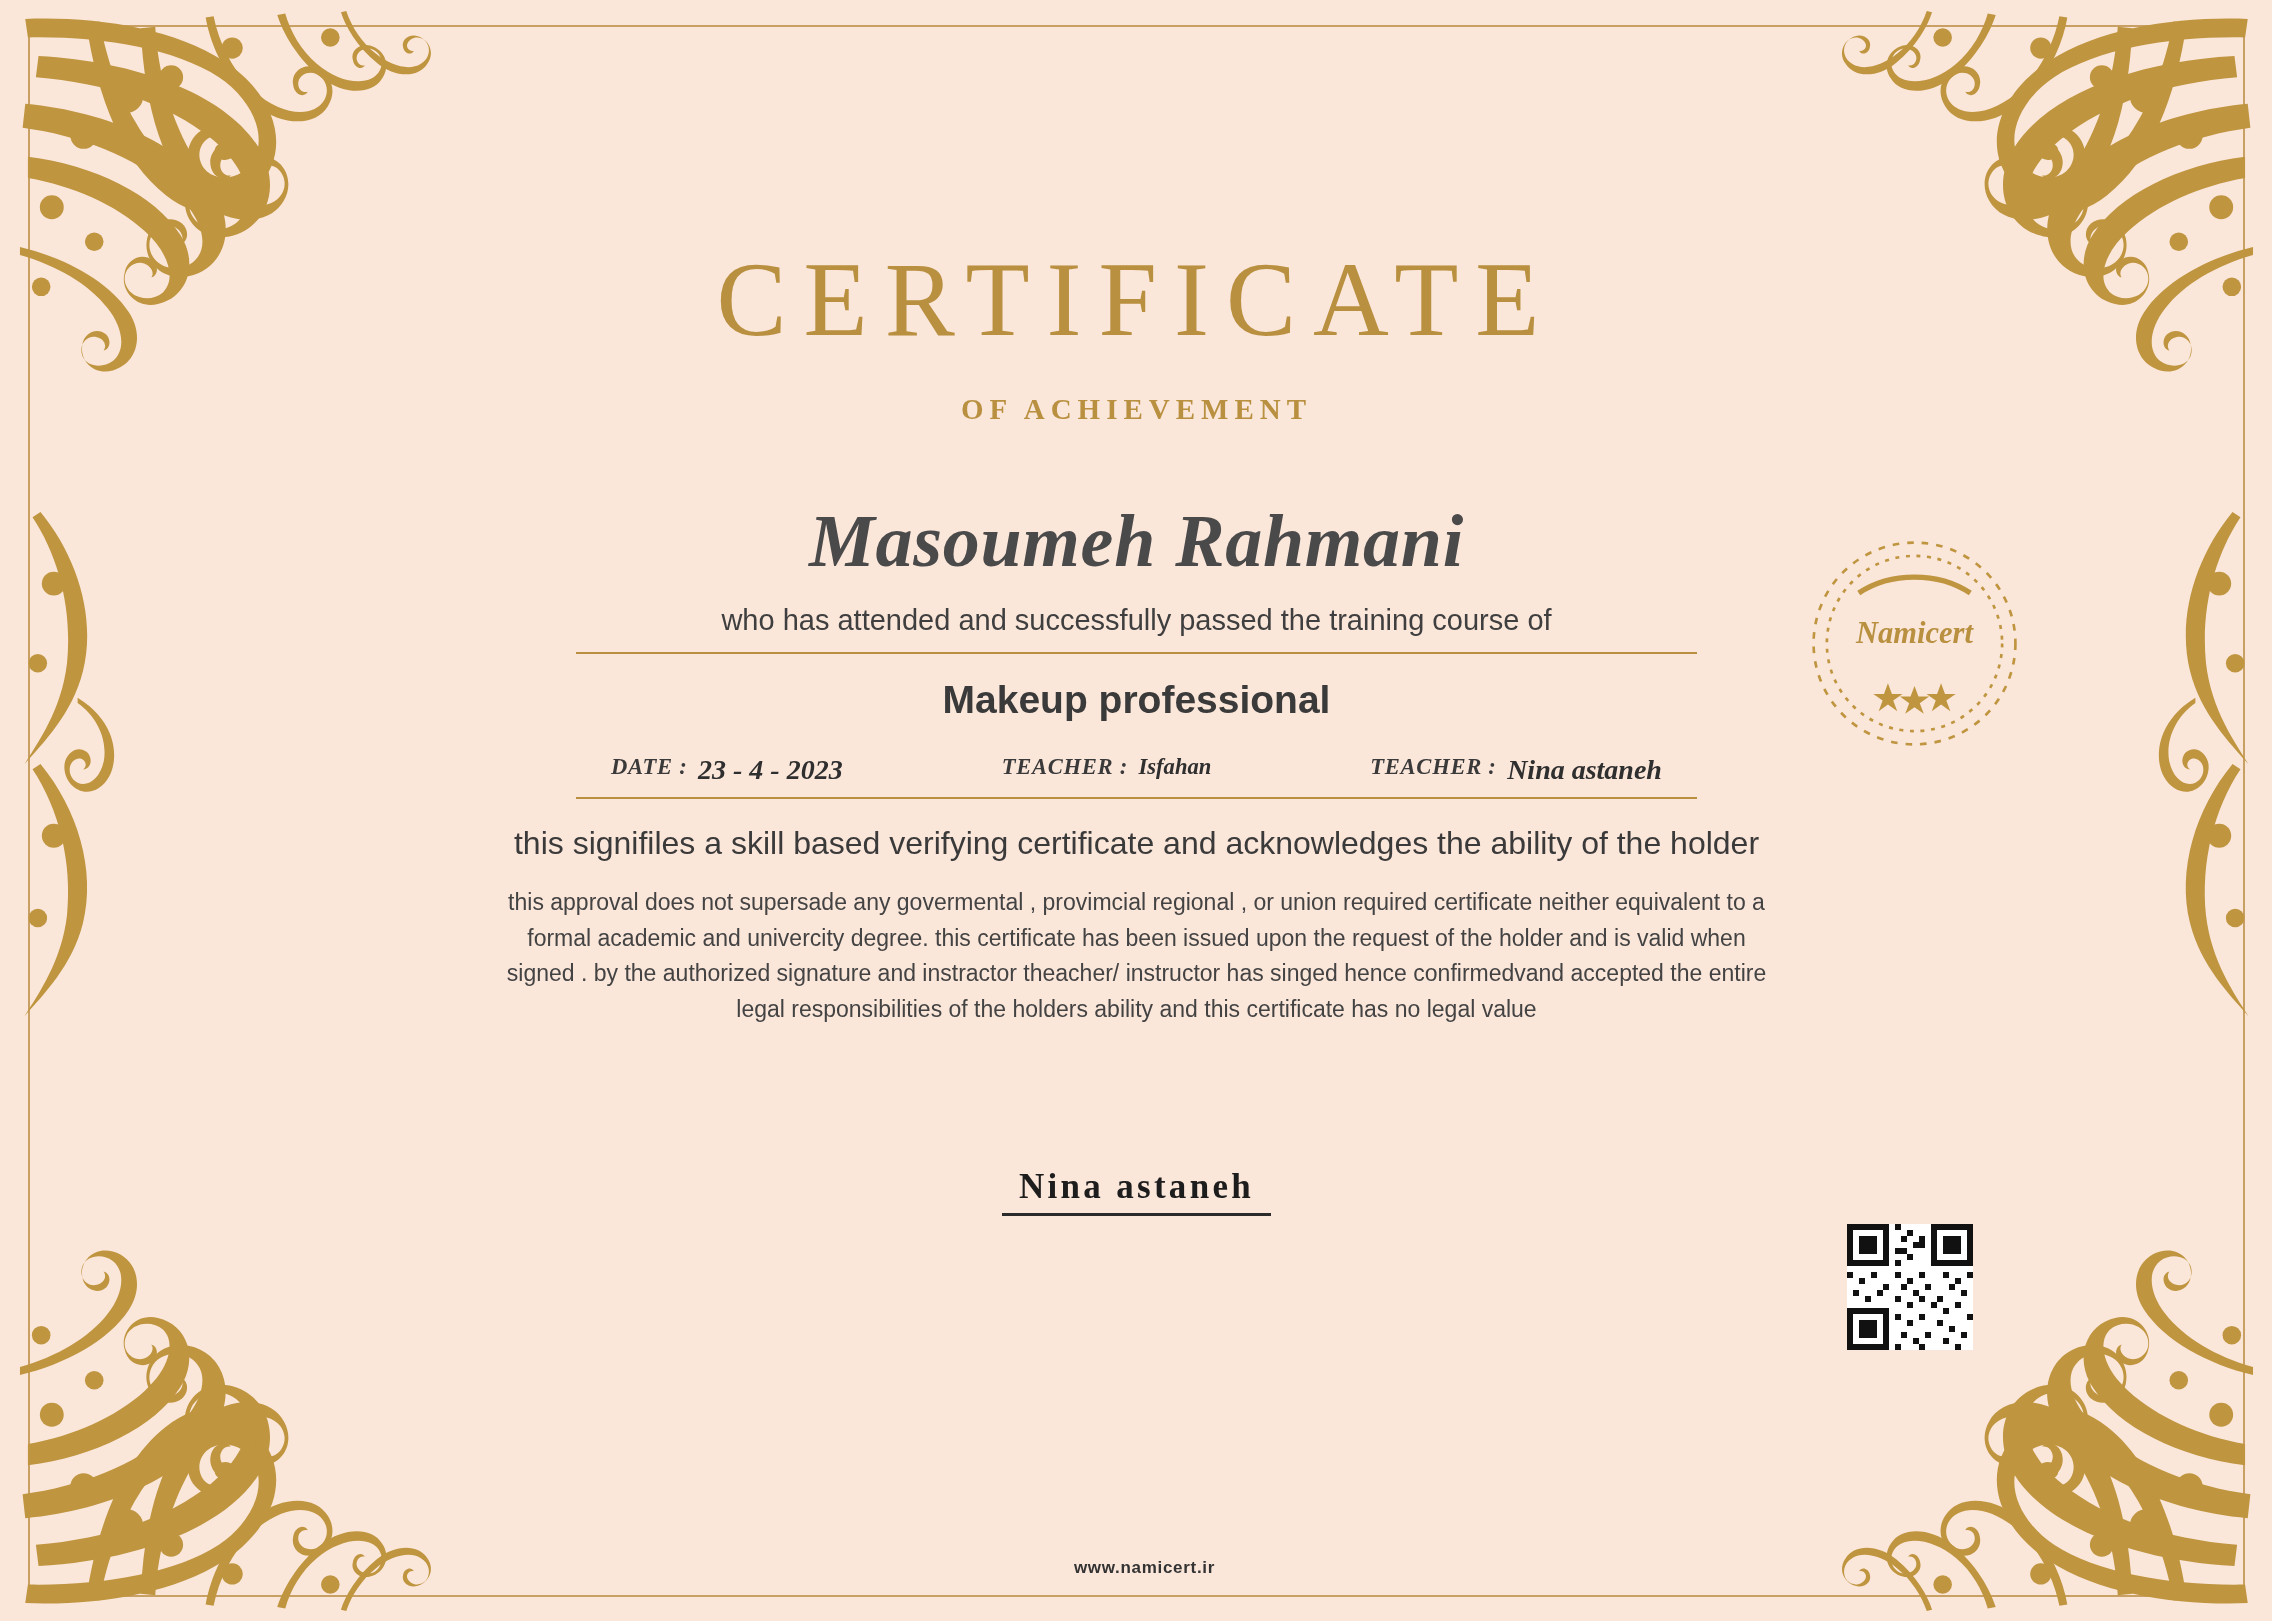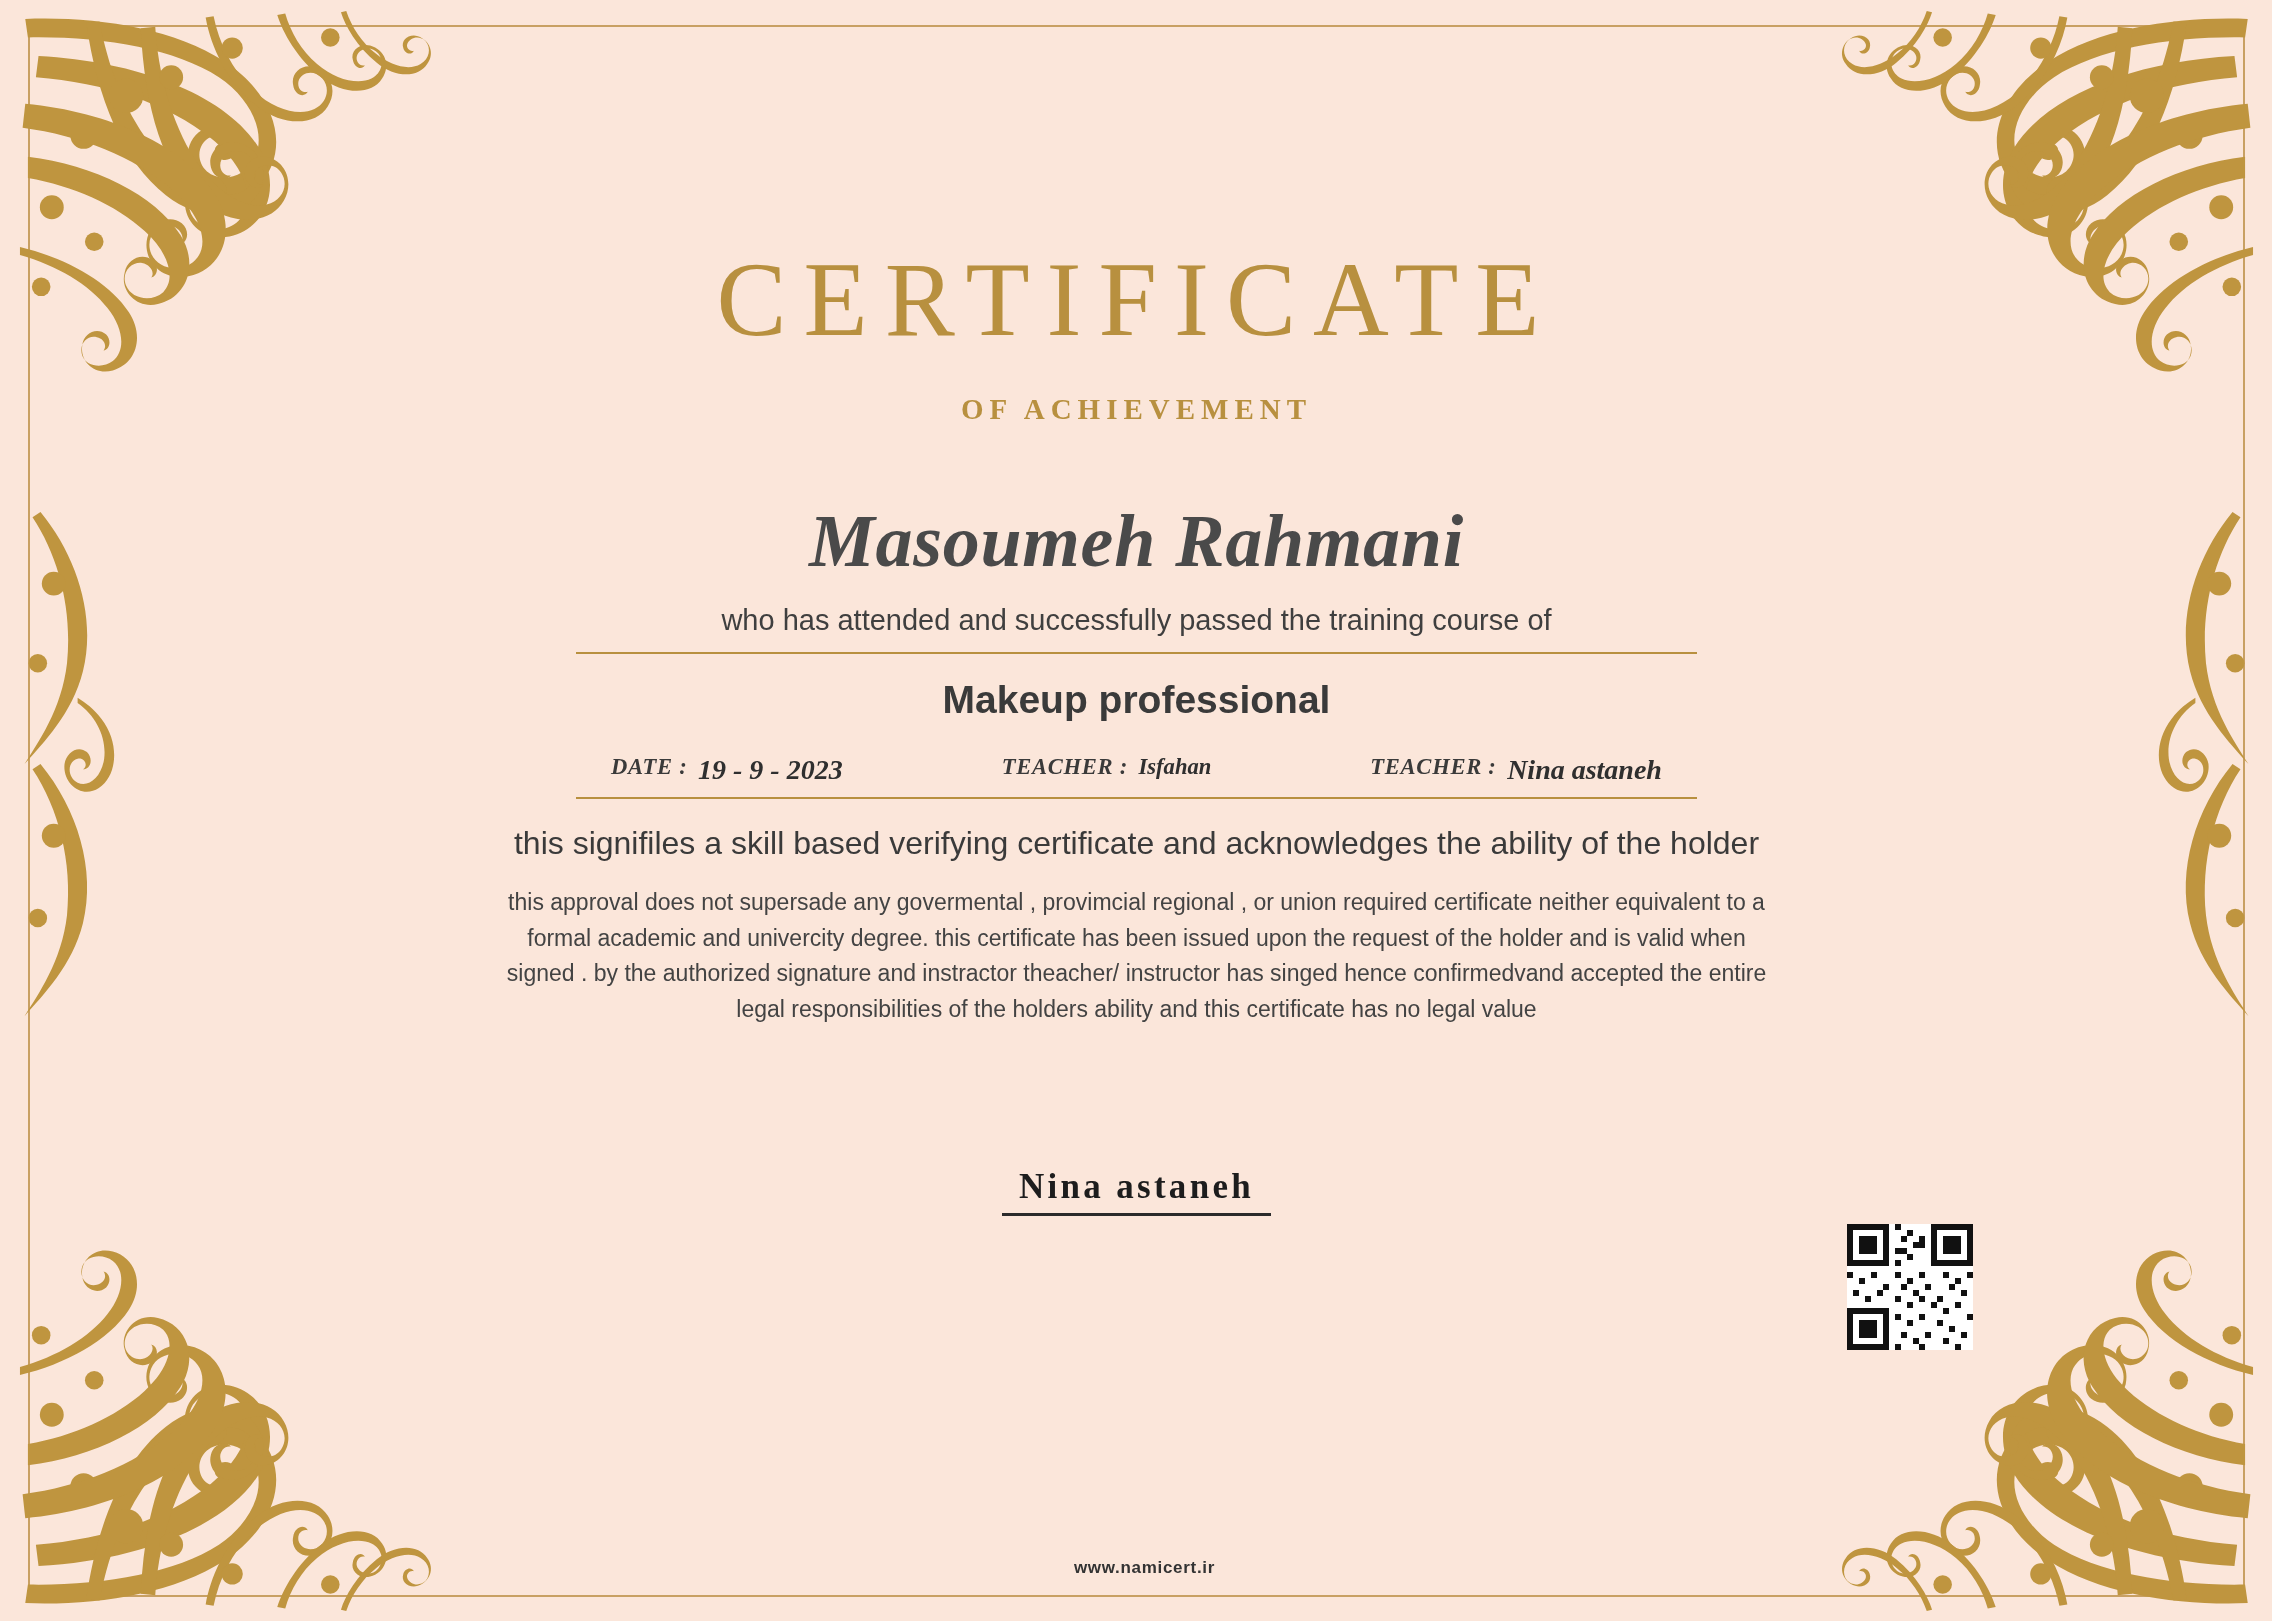--- a/index.html
+++ b/index.html
@@ -343,20 +343,35 @@
       <path d="M10 10 C30 40 40 80 36 120 C32 155 14 180 4 196 C18 180 40 158 48 126 C58 86 44 40 16 6 Z"></path>
       <circle cx="26" cy="60" r="9"></circle>
       <circle cx="14" cy="120" r="7"></circle>
       <path d="M10 200 C30 230 40 270 36 310 C32 345 14 370 4 386 C18 370 40 348 48 316 C58 276 44 230 16 196 Z"></path>
       <circle cx="26" cy="250" r="9"></circle>
       <circle cx="14" cy="312" r="7"></circle>
       <path d="M44 150 C58 160 66 176 64 192 C62 206 52 214 44 210 C36 206 36 194 44 192 C50 191 52 198 48 200 C54 200 56 192 51 187 C44 181 34 188 34 198 C34 212 48 222 60 214 C74 205 76 180 62 162 C56 154 50 150 44 146 Z"></path>
     </g>
   </svg>
 
+  <div class="seal">
+    <svg viewBox="0 0 180 180" width="239" height="239">
+      <g stroke="#bf953f" fill="none" stroke-width="2">
+        <circle cx="90" cy="90" r="76" stroke-dasharray="5 6"></circle>
+        <circle cx="90" cy="90" r="66" stroke-dasharray="3 5"></circle>
+        <path d="M48 52 C72 36 108 36 132 52" stroke-width="4"></path>
+      </g>
+      <g fill="#bf953f">
+        <polygon points="70,120 73,128 81,128 74,133 77,141 70,136 63,141 66,133 59,128 67,128"></polygon>
+        <polygon points="90,122 93,130 101,130 94,135 97,143 90,138 83,143 86,135 79,130 87,130"></polygon>
+        <polygon points="110,120 113,128 121,128 114,133 117,141 110,136 103,141 106,133 99,128 107,128"></polygon>
+      </g>
+    </svg>
+    <div class="seal-text">Namicert</div>
+  </div>
 
   <div class="qr">
     <svg viewBox="0 0 21 21" width="126" height="126" shape-rendering="crispEdges">
       <rect width="21" height="21" fill="#ffffff"></rect>
       <g fill="#111111">
         <rect x="0" y="0" width="7" height="1"></rect>
           <rect x="0" y="6" width="7" height="1"></rect>
         <rect x="0" y="0" width="1" height="7"></rect>
           <rect x="6" y="0" width="1" height="7"></rect>
         <rect x="2" y="2" width="3" height="3"></rect>
@@ -428,21 +443,21 @@
 
     <div class="recipient">Masoumeh Rahmani</div>
     <div class="attend-line">who has attended and successfully passed the training course of</div>
     <div class="rule"></div>
 
     <div class="course">Makeup professional</div>
 
     <div class="meta-row">
       <div class="meta-group">
         <span class="meta-label">DATE :</span>
-        <span class="meta-value">19 - 9 - 2023</span>
+        <span class="meta-value">23 - 4 - 2023</span>
       </div>
       <div class="meta-gap-1"></div>
       <div class="meta-group">
         <span class="meta-label">TEACHER :</span>
         <span class="meta-value small">Isfahan</span>
       </div>
       <div class="meta-gap-2"></div>
       <div class="meta-group">
         <span class="meta-label">TEACHER :</span>
         <span class="meta-value">Nina astaneh</span>

